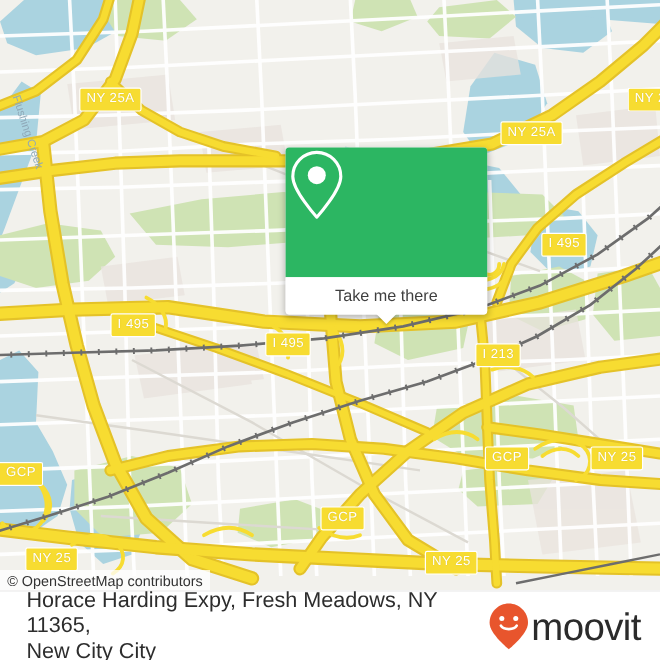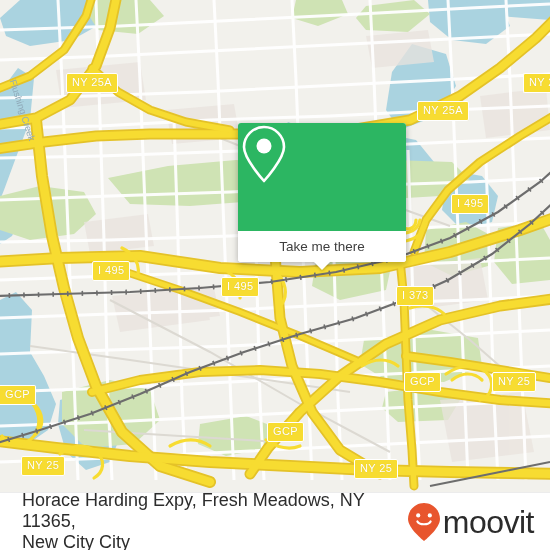--- a/index.html
+++ b/index.html
@@ -277,21 +277,21 @@
 
     <div class="creek-label" style="left:18px;top:78px;transform:rotate(72deg);">Flushing Creek</div>
 
     <div id="shield-layer">
         <div class="shield" style="left: 66px; top: 73px;">NY 25A</div>
         <div class="shield" style="left: 417px; top: 101px;">NY 25A</div>
         <div class="shield clip-right" style="left: 523px; top: 73px;">NY 2</div>
         <div class="shield" style="left: 451px; top: 194px;">I 495</div>
         <div class="shield" style="left: 92px; top: 261px;">I 495</div>
         <div class="shield" style="left: 221px; top: 277px;">I 495</div>
-        <div class="shield" style="left: 396px; top: 286px;">I 373</div>
+        <div class="shield" style="left: 396px; top: 286px;">I 213</div>
         <div class="shield clip-left" style="left: 0px; top: 385px;">GCP</div>
         <div class="shield" style="left: 404px; top: 372px;">GCP</div>
         <div class="shield" style="left: 492px; top: 372px;">NY 25</div>
         <div class="shield" style="left: 267px; top: 422px;">GCP</div>
         <div class="shield" style="left: 21px; top: 456px;">NY 25</div>
         <div class="shield" style="left: 354px; top: 459px;">NY 25</div>
       </div>
 
     <div id="card">
       <div id="card-head">
@@ -299,20 +299,21 @@
           <path d="M26 4 C15 4 6 13 6 24 C6 36 26 58 26 58 C26 58 46 36 46 24 C46 13 37 4 26 4 Z" fill="none" stroke="#ffffff" stroke-width="2.6" stroke-linejoin="round"></path>
           <circle cx="26" cy="23" r="7.5" fill="#ffffff"></circle>
         </svg>
       </div>
       <div id="card-foot">
         <span id="card-foot-label">Take me there</span>
         <span id="card-tail"></span>
       </div>
     </div>
 
+    <div id="attribution">© OpenStreetMap contributors</div>
   </div>
 
   <div id="footer">
     <div id="footer-text">
       <span class="footer-line">Horace Harding Expy, Fresh Meadows, NY 11365,</span>
       <span class="footer-line">New City City</span>
     </div>
     <div id="footer-logo">
       <svg width="34" height="40" viewBox="0 0 34 40">
         <path d="M17 1 C8.2 1 1 8.2 1 17 C1 26.5 17 39 17 39 C17 39 33 26.5 33 17 C33 8.2 25.8 1 17 1 Z" fill="#e8552d"></path>

